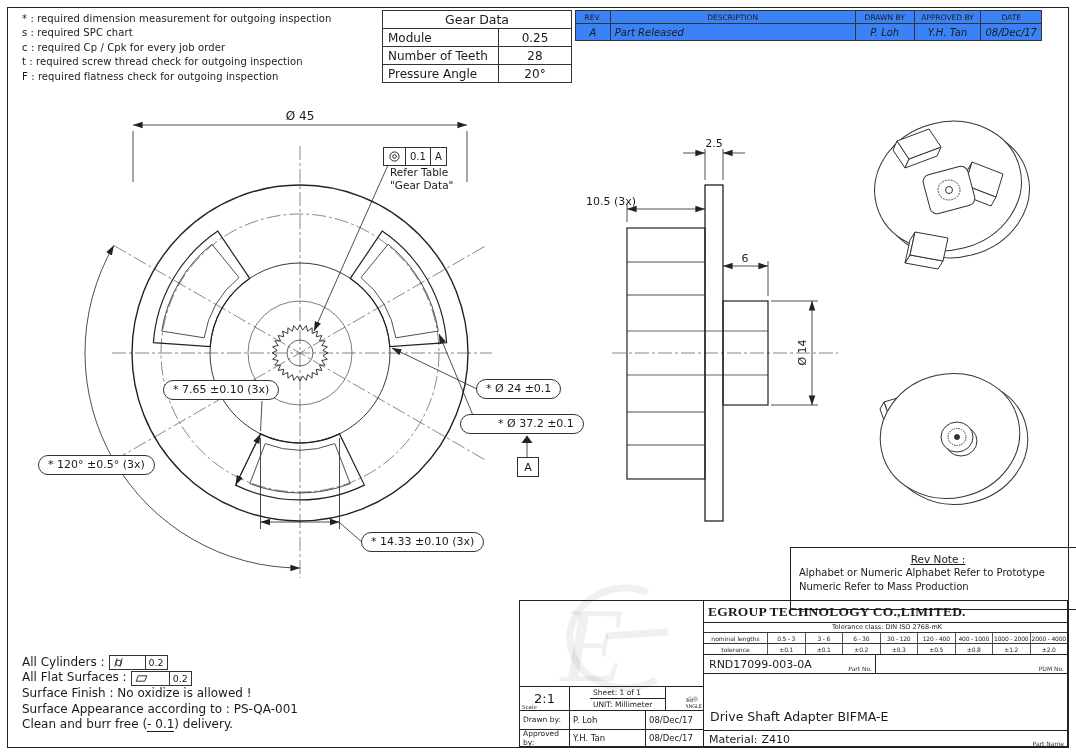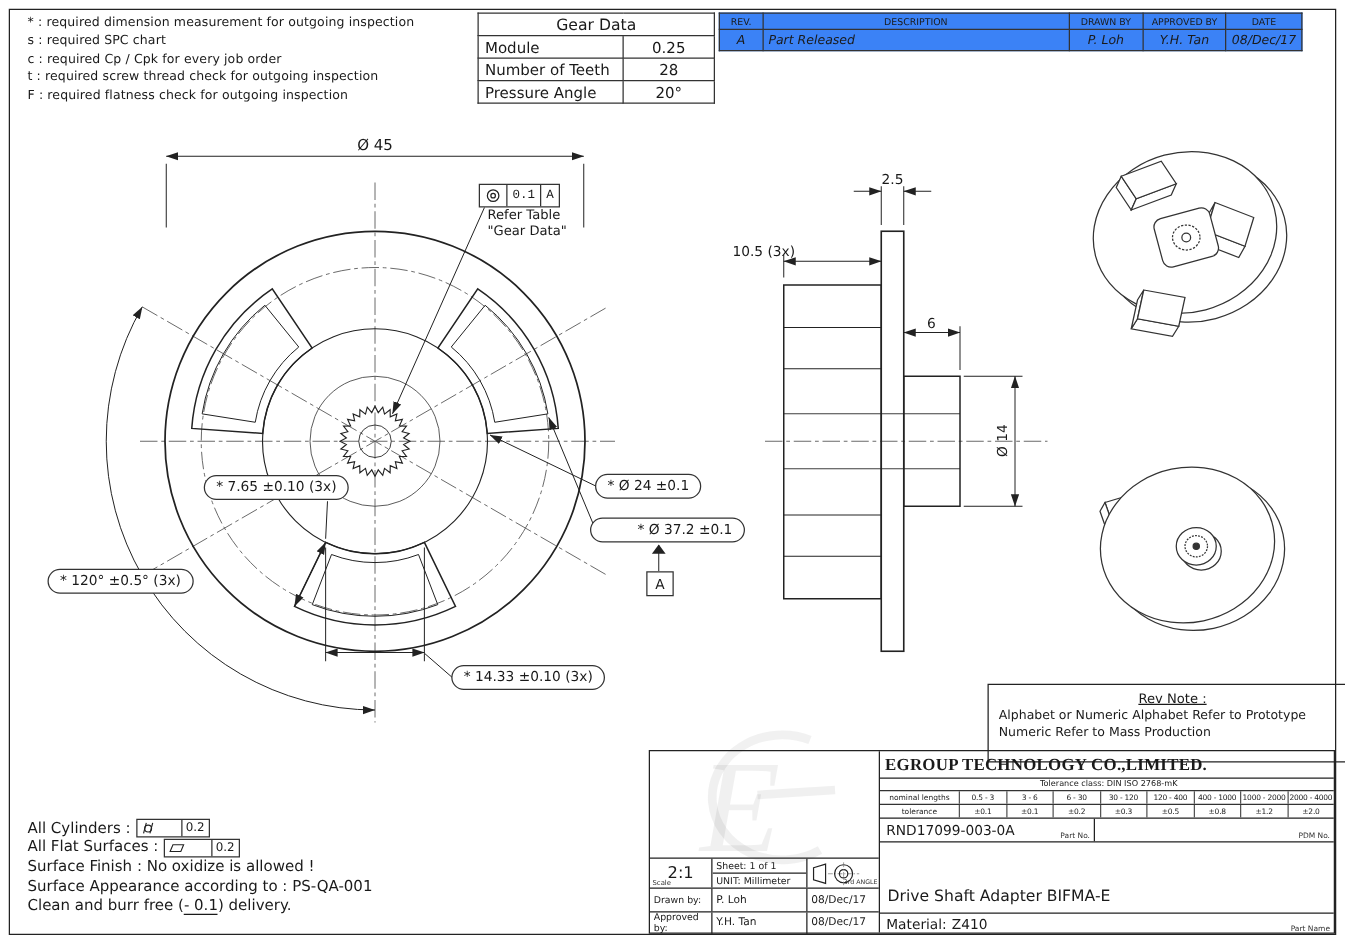--- a/index.html
+++ b/index.html
@@ -34,21 +34,21 @@
   .inline-fcf{display:inline-flex;border:1px solid #333;height:13px;vertical-align:-2px;margin-left:4px;align-items:stretch;background:#fff;gap:18px;}
   .inline-fcf .cell{display:flex;align-items:center;justify-content:center;padding:0 3px;font-size:9.5px;border-left:1px solid #333;}
   .inline-fcf .cell:first-child{border-left:none;}
   .ul{border-bottom:1px solid #1a1a1a;}
   
   .tblock{position:absolute;left:519px;top:600px;width:549px;height:147px;border:1.3px solid #222;box-sizing:border-box;}
   .tb-left{position:absolute;left:0;top:0;width:184px;height:100%;border-right:1px solid #222;box-sizing:border-box;}
   .tb-right{position:absolute;left:184px;right:0;top:0;height:100%;text-align:center;}
   .tb-left-empty{height:85px;}
   .tb-row{display:flex;border-top:1px solid #222;box-sizing:border-box;}
-  .tb-scale-row{height:24px;}
+  .tb-scale-row{height:24px;gap:20px;}
   .tb-sign-row{height:18.5px;font-size:8.5px;}
   .tb-cell{box-sizing:border-box;border-right:1px solid #222;display:flex;align-items:center;padding:0 3px;overflow:hidden;}
   .tb-cell:last-child{border-right:none;}
   .c1{width:50px;font-size:7.5px;}
   .c2{width:76px;}
   .c3{flex:1;}
   .tb-scale{width:50px;position:relative;justify-content:center;font-size:13px;}
   .tb-scale-lab{position:absolute;left:2px;bottom:0;font-size:5.5px;color:#333;}
   .tb-sheet{width:76px;flex-direction:column;align-items:stretch;padding:0;}
   .tb-sheet div{font-size:7.5px;padding:1px 3px;height:12px;box-sizing:border-box;}
@@ -235,36 +235,36 @@
     <td class="desc">Part Released</td>
     <td>P. Loh</td>
     <td>Y.H. Tan</td>
     <td>08/Dec/17</td>
   </tr>
 </tbody>
   </table>
 
 <div class="lbl ctr" style="left:300px;top:109px;font-size:12px;">Ø 45</div>
 
-<div class="fcf" style="left:383px;top:147px;font-family:Liberation Mono, monospace;">
+<div class="fcf" style="left:383px;top:147px;">
   <span class="cell">
     <svg width="13" height="13" viewBox="0 0 13 13">
         <circle cx="6.5" cy="6.5" r="4.6" fill="none" stroke="#222"></circle>
         <circle cx="6.5" cy="6.5" r="1.8" fill="none" stroke="#222"></circle>
       </svg>
   </span>
   <span class="cell">0.1</span>
   <span class="cell">A</span>
 </div>
 <div class="lbl" style="left:390px;top:166px;font-size:10.5px;">Refer Table</div>
 <div class="lbl" style="left:390px;top:179px;font-size:10.5px;">"Gear Data"</div>
 
 <div class="stadium" style="left:163px;top:380px;">* 7.65 ±0.10 (3x)</div>
 <div class="stadium" style="left:476px;top:379px;">* Ø 24 ±0.1</div>
-<div class="stadium" style="left:472px;top:414px;padding-left:37px;">* Ø 37.2 ±0.1</div>
+<div class="stadium" style="left:460px;top:414px;padding-left:37px;">* Ø 37.2 ±0.1</div>
 <div class="datum-box" style="left:517px;top:457px;">A</div>
 <div class="stadium" style="left:38px;top:455px;">* 120° ±0.5° (3x)</div>
 <div class="stadium" style="left:361px;top:532px;">* 14.33 ±0.10 (3x)</div>
 
 <div class="lbl ctr" style="left:714px;top:137px;">2.5</div>
 <div class="lbl" style="left:586px;top:195px;">10.5 (3x)</div>
 <div class="lbl ctr" style="left:745px;top:252px;">6</div>
 <div class="lbl" style="left:782px;top:346px;width:40px;text-align:center;transform:rotate(-90deg);">Ø 14</div>
 
 <div class="rev-note">

